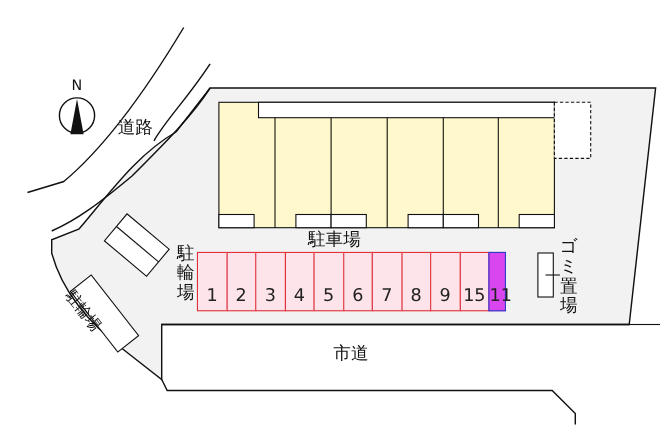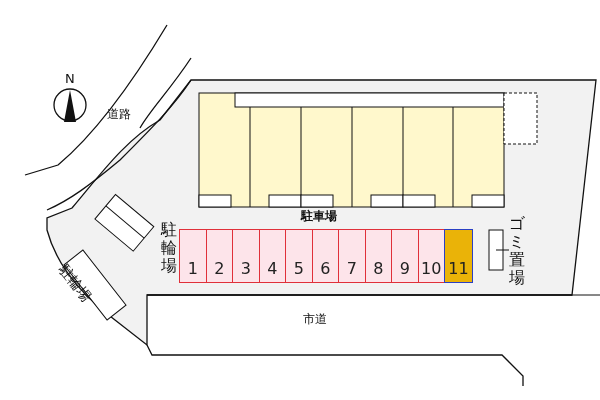--- a/index.html
+++ b/index.html
@@ -1,18 +1,18 @@
 <!DOCTYPE html>
 <html><head>
 <meta charset="utf-8">
 <style>
   html, body { margin:0; padding:0; background:#ffffff; }
   body { width:600px; height:400px; overflow:hidden; position:relative; font-family:"DejaVu Sans", sans-serif; }
   svg { position:absolute; left:0; top:0; }
-  .lbl { position:absolute; color:#111; font-size:12px; line-height:1; white-space:nowrap; }
+  .lbl { position:absolute; color:#111; font-size:16px; line-height:1; white-space:nowrap; }
   .vlbl { position:absolute; color:#111; font-size:16px; line-height:18px; width:18px; text-align:center; }
   .slot-num { position:absolute; font-size:16px; color:#222; text-align:center; line-height:1; }
 </style>
 </head>
 <body>
 
 <svg width="600" height="400" viewBox="0 0 600 400">
 
   <path d="M167,25 C140,70 100,130 58,165 L25,175" fill="none" stroke="#111" stroke-width="1.3"></path>
   <path d="M191,58 C170,90 150,110 140,128" fill="none" stroke="#111" stroke-width="1.3"></path>
@@ -55,21 +55,21 @@
 
   <g>
     <circle cx="70" cy="105" r="16" fill="#fff" stroke="#111" stroke-width="1.3"></circle>
     <path d="M70,90 L64,122 L76,122 Z" fill="#111"></path>
   </g>
 </svg>
 
 <div class="lbl" style="left:65px;top:72px;font-size:13px;">N</div>
 
 <div class="lbl" style="left:107px;top:108px;">道路</div>
-<div class="lbl" style="left:301px;top:210px;font-weight:bold;">駐車場</div>
+<div class="lbl" style="left:280px;top:210px;">駐車場</div>
 <div class="lbl" style="left:303px;top:313px;text-align:center;">市道</div>
 
 <div class="vlbl" style="left:160px;top:221px;">
   <div>駐</div>
   <div>輪</div>
   <div>場</div>
 </div>
 
 <div class="vlbl" style="left:508px;top:215px;">
   <div>ゴ</div>
@@ -102,18 +102,18 @@
     <div style="position: relative; width: 27.5px; height: 54px; box-sizing: border-box; background: rgb(253, 228, 234); border: 1px solid rgb(224, 48, 58); margin-left: -1px; z-index: 1;">
       <span class="slot-num" style="left: 0px; right: 0px; bottom: 5px;">7</span>
     </div>
     <div style="position: relative; width: 27.5px; height: 54px; box-sizing: border-box; background: rgb(253, 228, 234); border: 1px solid rgb(224, 48, 58); margin-left: -1px; z-index: 1;">
       <span class="slot-num" style="left: 0px; right: 0px; bottom: 5px;">8</span>
     </div>
     <div style="position: relative; width: 27.5px; height: 54px; box-sizing: border-box; background: rgb(253, 228, 234); border: 1px solid rgb(224, 48, 58); margin-left: -1px; z-index: 1;">
       <span class="slot-num" style="left: 0px; right: 0px; bottom: 5px;">9</span>
     </div>
     <div style="position: relative; width: 27.5px; height: 54px; box-sizing: border-box; background: rgb(253, 228, 234); border: 1px solid rgb(224, 48, 58); margin-left: -1px; z-index: 1;">
-      <span class="slot-num" style="left: 0px; right: 0px; bottom: 5px;">10</span>
+      <span class="slot-num" style="left: 0px; right: 0px; bottom: 5px;">15</span>
     </div>
-    <div style="position: relative; width: 29px; height: 54px; box-sizing: border-box; background: #eab308; border: 1px solid rgb(42, 63, 196); margin-left: -1px; z-index: 2;">
+    <div style="position: relative; width: 16px; height: 54px; box-sizing: border-box; background: #d946ef; border: 1px solid rgb(42, 63, 196); margin-left: -1px; z-index: 2;">
       <span class="slot-num" style="left: 0px; right: 0px; bottom: 5px;">11</span>
     </div>
   </div>
 
 </body></html>

